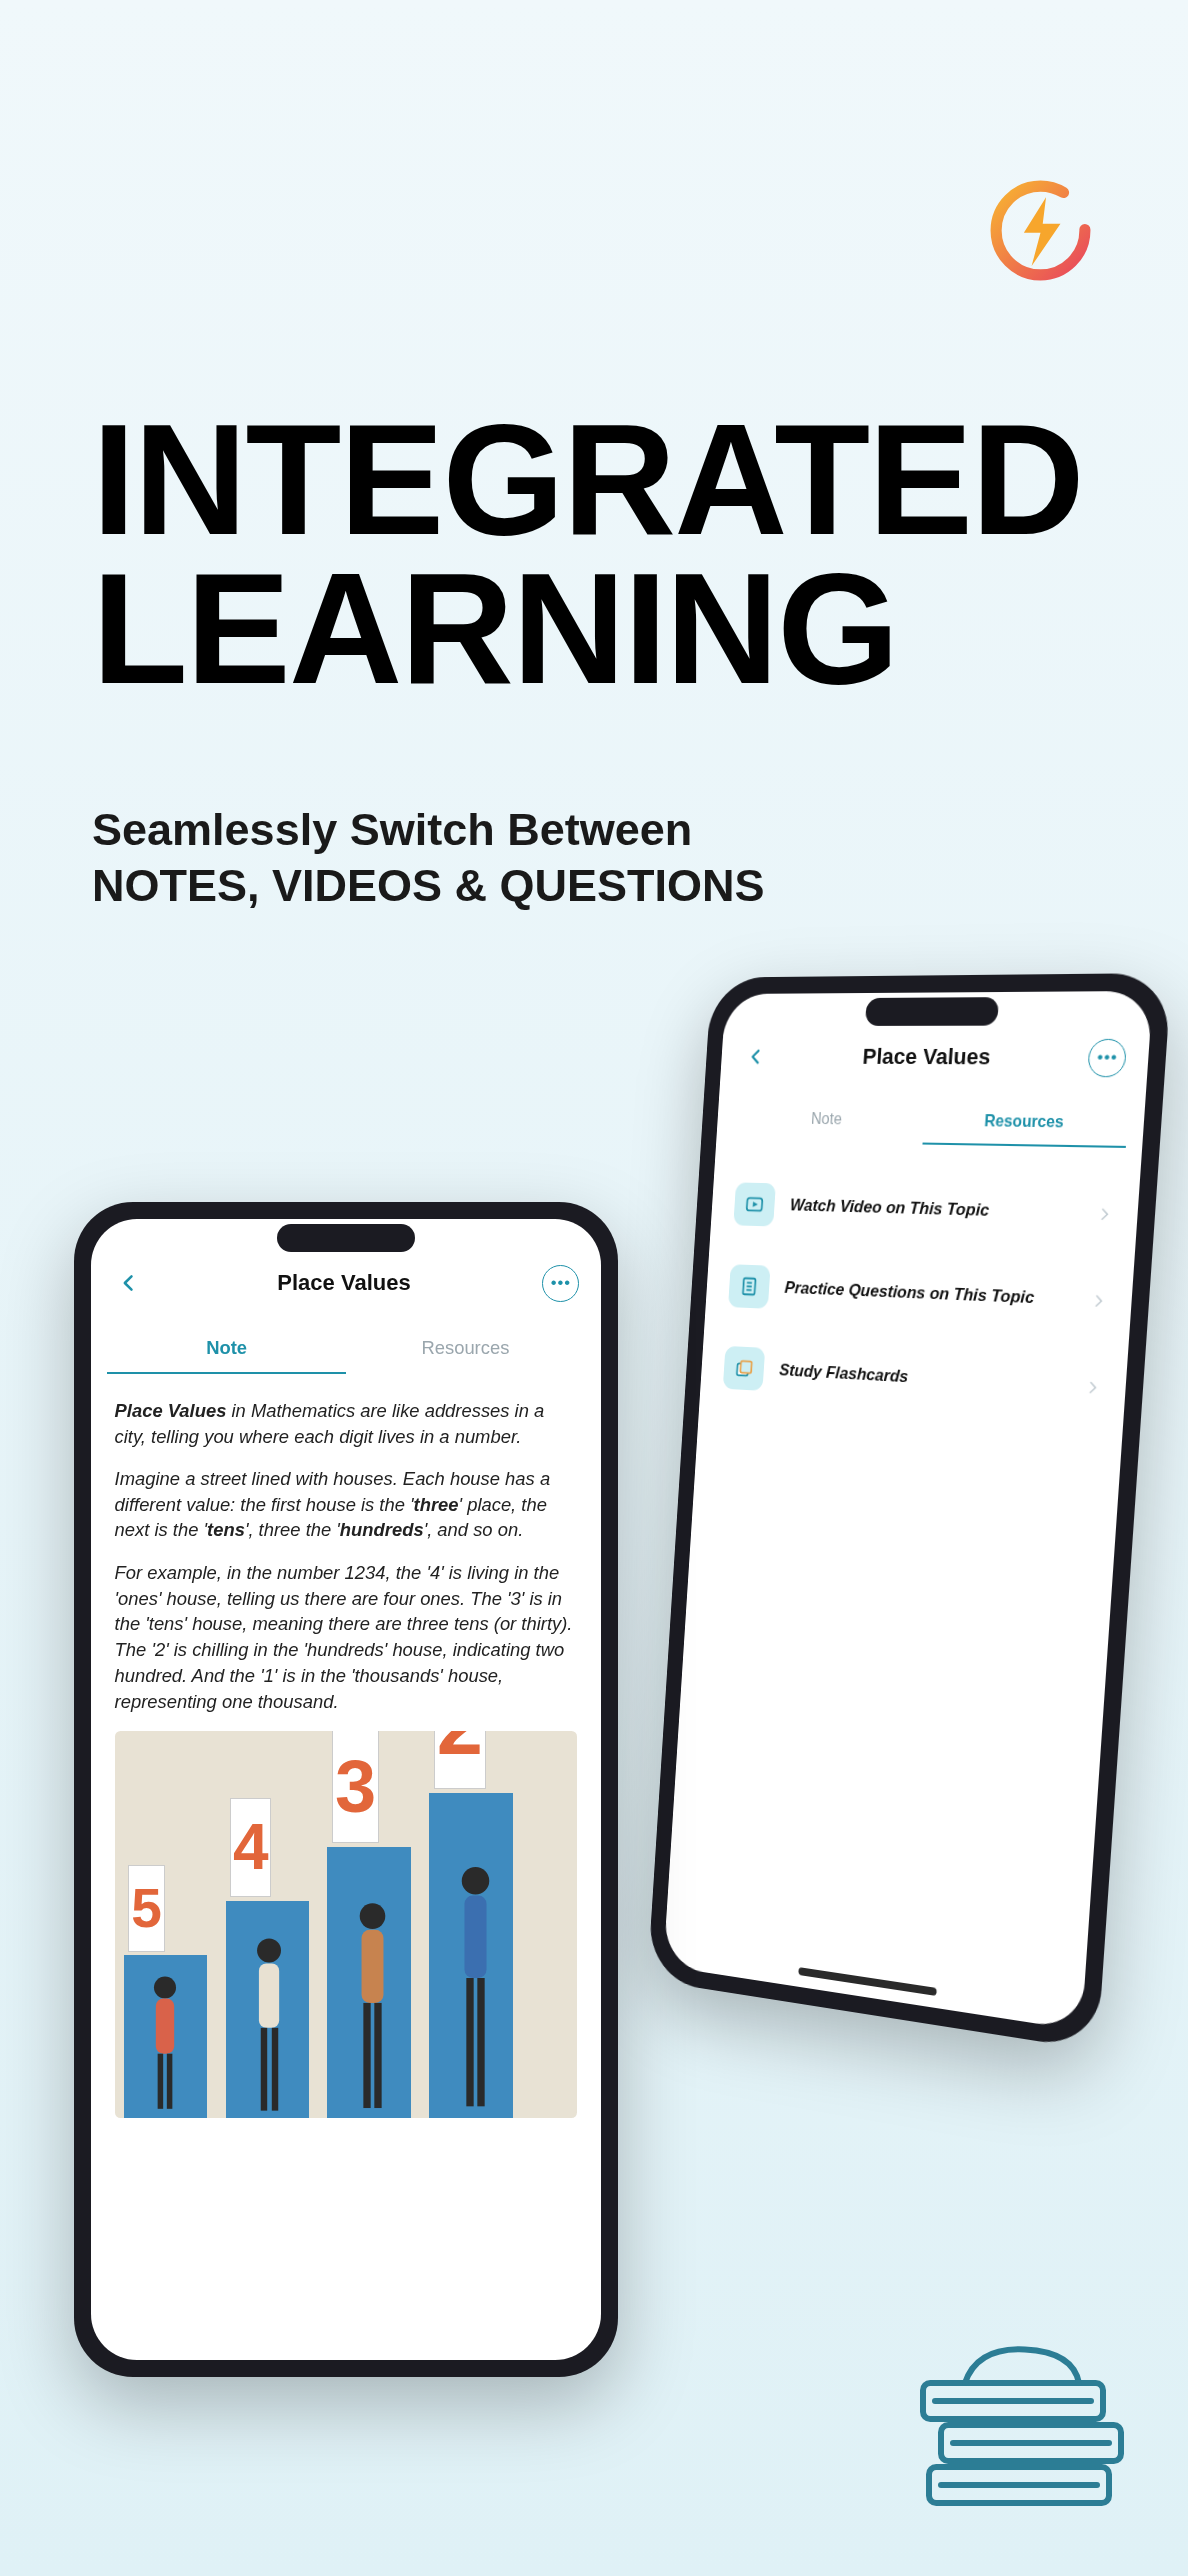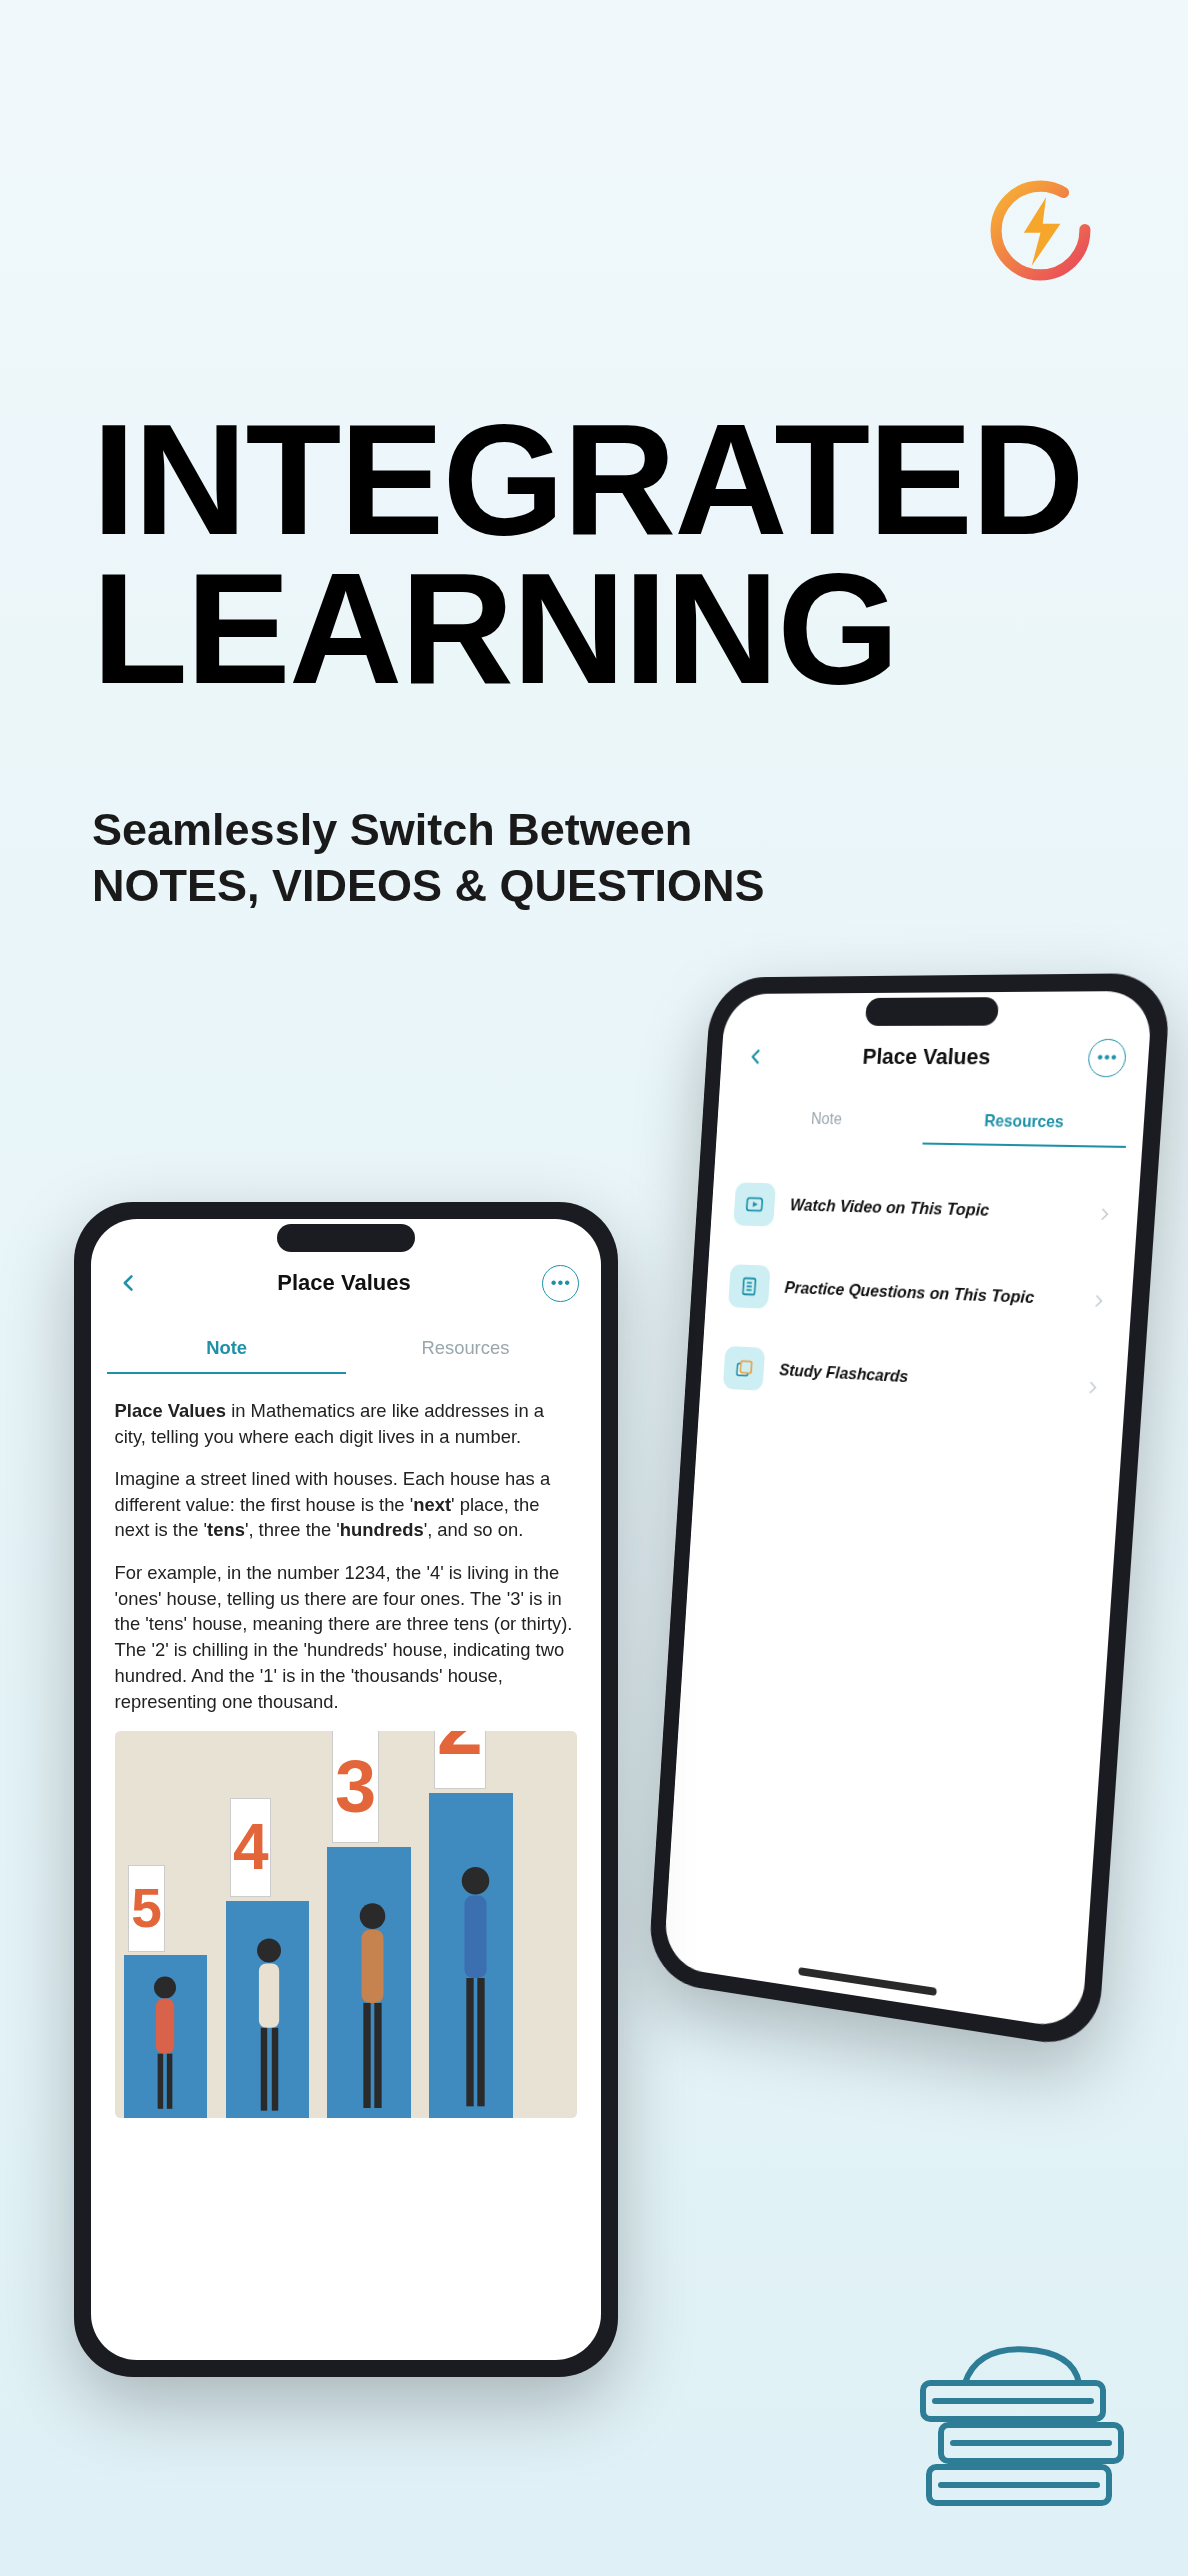--- a/index.html
+++ b/index.html
@@ -154,21 +154,21 @@
   }
   .phone-right .tab { font-size: 15.7px; }
 
   
   .note-body {
     padding: 16.6px 24px;
     font-size: 18.4px;
     line-height: 1.4;
     color: #222;
   }
-  .note-body p { margin-bottom: 16.6px; }
+  .note-body p { margin-bottom: 16.6px; font-style: italic; }
   .note-body b { font-weight: 700; }
 
   .note-image {
     width: 100%;
     height: 387px;
     border-radius: 5.5px;
     background: #e8e2d4;
     margin: 9.2px 0 18.4px 0;
     position: relative;
     overflow: hidden;
@@ -314,21 +314,21 @@
     </div>
     <div class="tabs">
       <div class="tab active">Note</div>
       <div class="tab">Resources</div>
     </div>
     <div class="note-body">
       <p>
         <b>Place Values</b><span> in Mathematics are like addresses in a city, telling you where each digit lives in a number.</span>
       </p>
       <p>
-        <span>Imagine a street lined with houses. Each house has a different value: the first house is the '</span><b>next</b><span>' place, the next is the '</span><b>tens</b><span>', three the '</span><b>hundreds</b><span>', and so on.</span>
+        <span>Imagine a street lined with houses. Each house has a different value: the first house is the '</span><b>three</b><span>' place, the next is the '</span><b>tens</b><span>', three the '</span><b>hundreds</b><span>', and so on.</span>
       </p>
       <p>For example, in the number 1234, the '4' is living in the 'ones' house, telling us there are four ones. The '3' is in the 'tens' house, meaning there are three tens (or thirty). The '2' is chilling in the 'hundreds' house, indicating two hundred. And the '1' is in the 'thousands' house, representing one thousand.</p>
 
       <div class="note-image">
 
         <div class="pv-col" style="left:2%; width:18%; height:42%;"></div>
         <div class="pv-col" style="left:24%; width:18%; height:56%;"></div>
         <div class="pv-col" style="left:46%; width:18%; height:70%;"></div>
         <div class="pv-col" style="left:68%; width:18%; height:84%;"></div>
         <div class="pv-num" style="left:3%;  bottom:43%; font-size:55px;">5</div>

